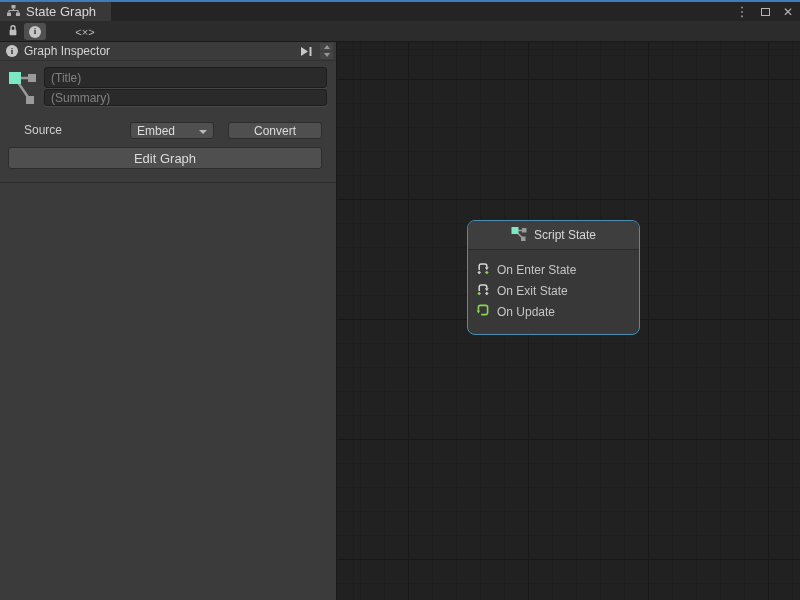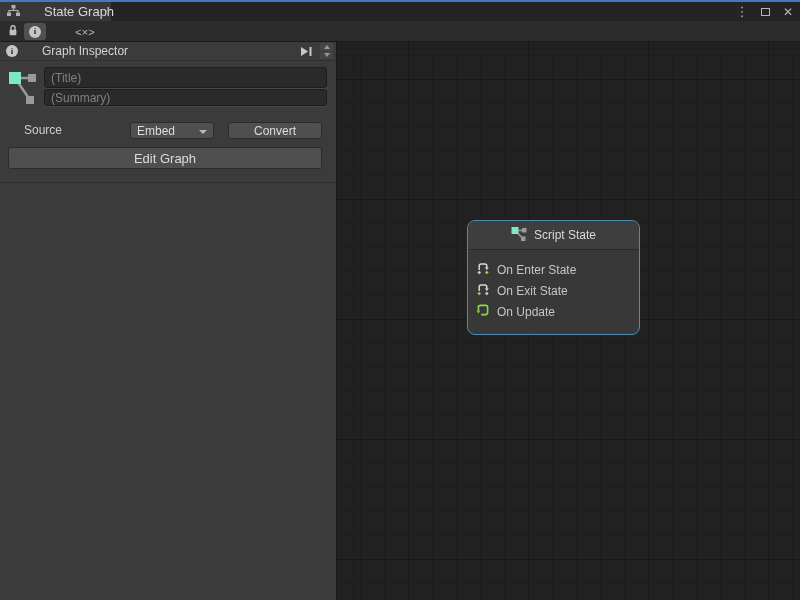--- a/index.html
+++ b/index.html
@@ -9,21 +9,21 @@
     background:#242424;
     -webkit-user-select:none;user-select:none;
   }
   .abs{position:absolute;}
 
   
   .titlebar{left:0;top:0;width:800px;height:21px;background:#242424;}
   .accent-line{left:0;top:0;width:800px;height:2px;background:#3d7dbd;}
   .tab{left:0;top:2px;width:111px;height:19px;background:#383838;
        display:flex;align-items:center;gap:6px;padding-left:7px;box-sizing:border-box;}
-  .tab-title{font-size:13px;color:#d8d8d8;white-space:nowrap;margin-left:18px;}
+  .tab-title{font-size:13px;color:#d8d8d8;white-space:nowrap;}
   .win-controls{right:4px;top:2px;height:19px;display:flex;align-items:center;gap:7px;color:#b5b5b5;}
   .win-btn{width:16px;height:16px;display:flex;align-items:center;justify-content:center;font-size:12px;}
   .maximize-box{width:9px;height:8px;border:1.5px solid #b5b5b5;box-sizing:border-box;}
   .more-glyph{font-size:13px;letter-spacing:0;}
 
   
   .toolbar{left:0;top:21px;width:800px;height:21px;background:#2c2c2c;
            border-bottom:1px solid #191919;box-sizing:border-box;}
   .tb-btn{position:absolute;top:2px;height:17px;display:flex;align-items:center;
           justify-content:center;border-radius:3px;}
@@ -45,21 +45,21 @@
   .tb-right{right:0;top:21px;height:20px;display:flex;}
   .tbr-btn{height:20px;display:flex;align-items:center;padding:0 9px;
            border-left:1px solid #222222;font-size:12px;color:#dedede;white-space:nowrap;}
   .tbr-btn.disabled{color:#6c6c6c;}
   .dd-arrow{width:0;height:0;border-left:4px solid transparent;border-right:4px solid transparent;
             border-top:4px solid #6c6c6c;margin-left:5px;margin-top:2px;}
 
   
   .inspector{left:0;top:42px;width:336px;height:558px;background:#3b3b3b;}
   .insp-header{left:0;top:0;width:336px;height:19px;border-bottom:1px solid #313131;
-               display:flex;align-items:center;gap:24px;padding-left:6px;box-sizing:border-box;}
+               display:flex;align-items:center;gap:6px;padding-left:6px;box-sizing:border-box;}
   .insp-title{font-size:12px;color:#d4d4d4;}
   .dock-btn{position:absolute;right:22px;top:2px;width:16px;height:14px;
             display:flex;align-items:center;justify-content:center;}
   .spinner{position:absolute;right:3px;top:1px;width:13px;height:16px;
            display:flex;flex-direction:column;gap:1px;}
   .spin-btn{width:13px;height:7.5px;background:#454545;display:flex;align-items:center;justify-content:center;}
   .tri-up{width:0;height:0;border-left:3.5px solid transparent;border-right:3.5px solid transparent;
           border-bottom:4px solid #979797;}
   .tri-down{width:0;height:0;border-left:3.5px solid transparent;border-right:3.5px solid transparent;
           border-top:4px solid #979797;}

